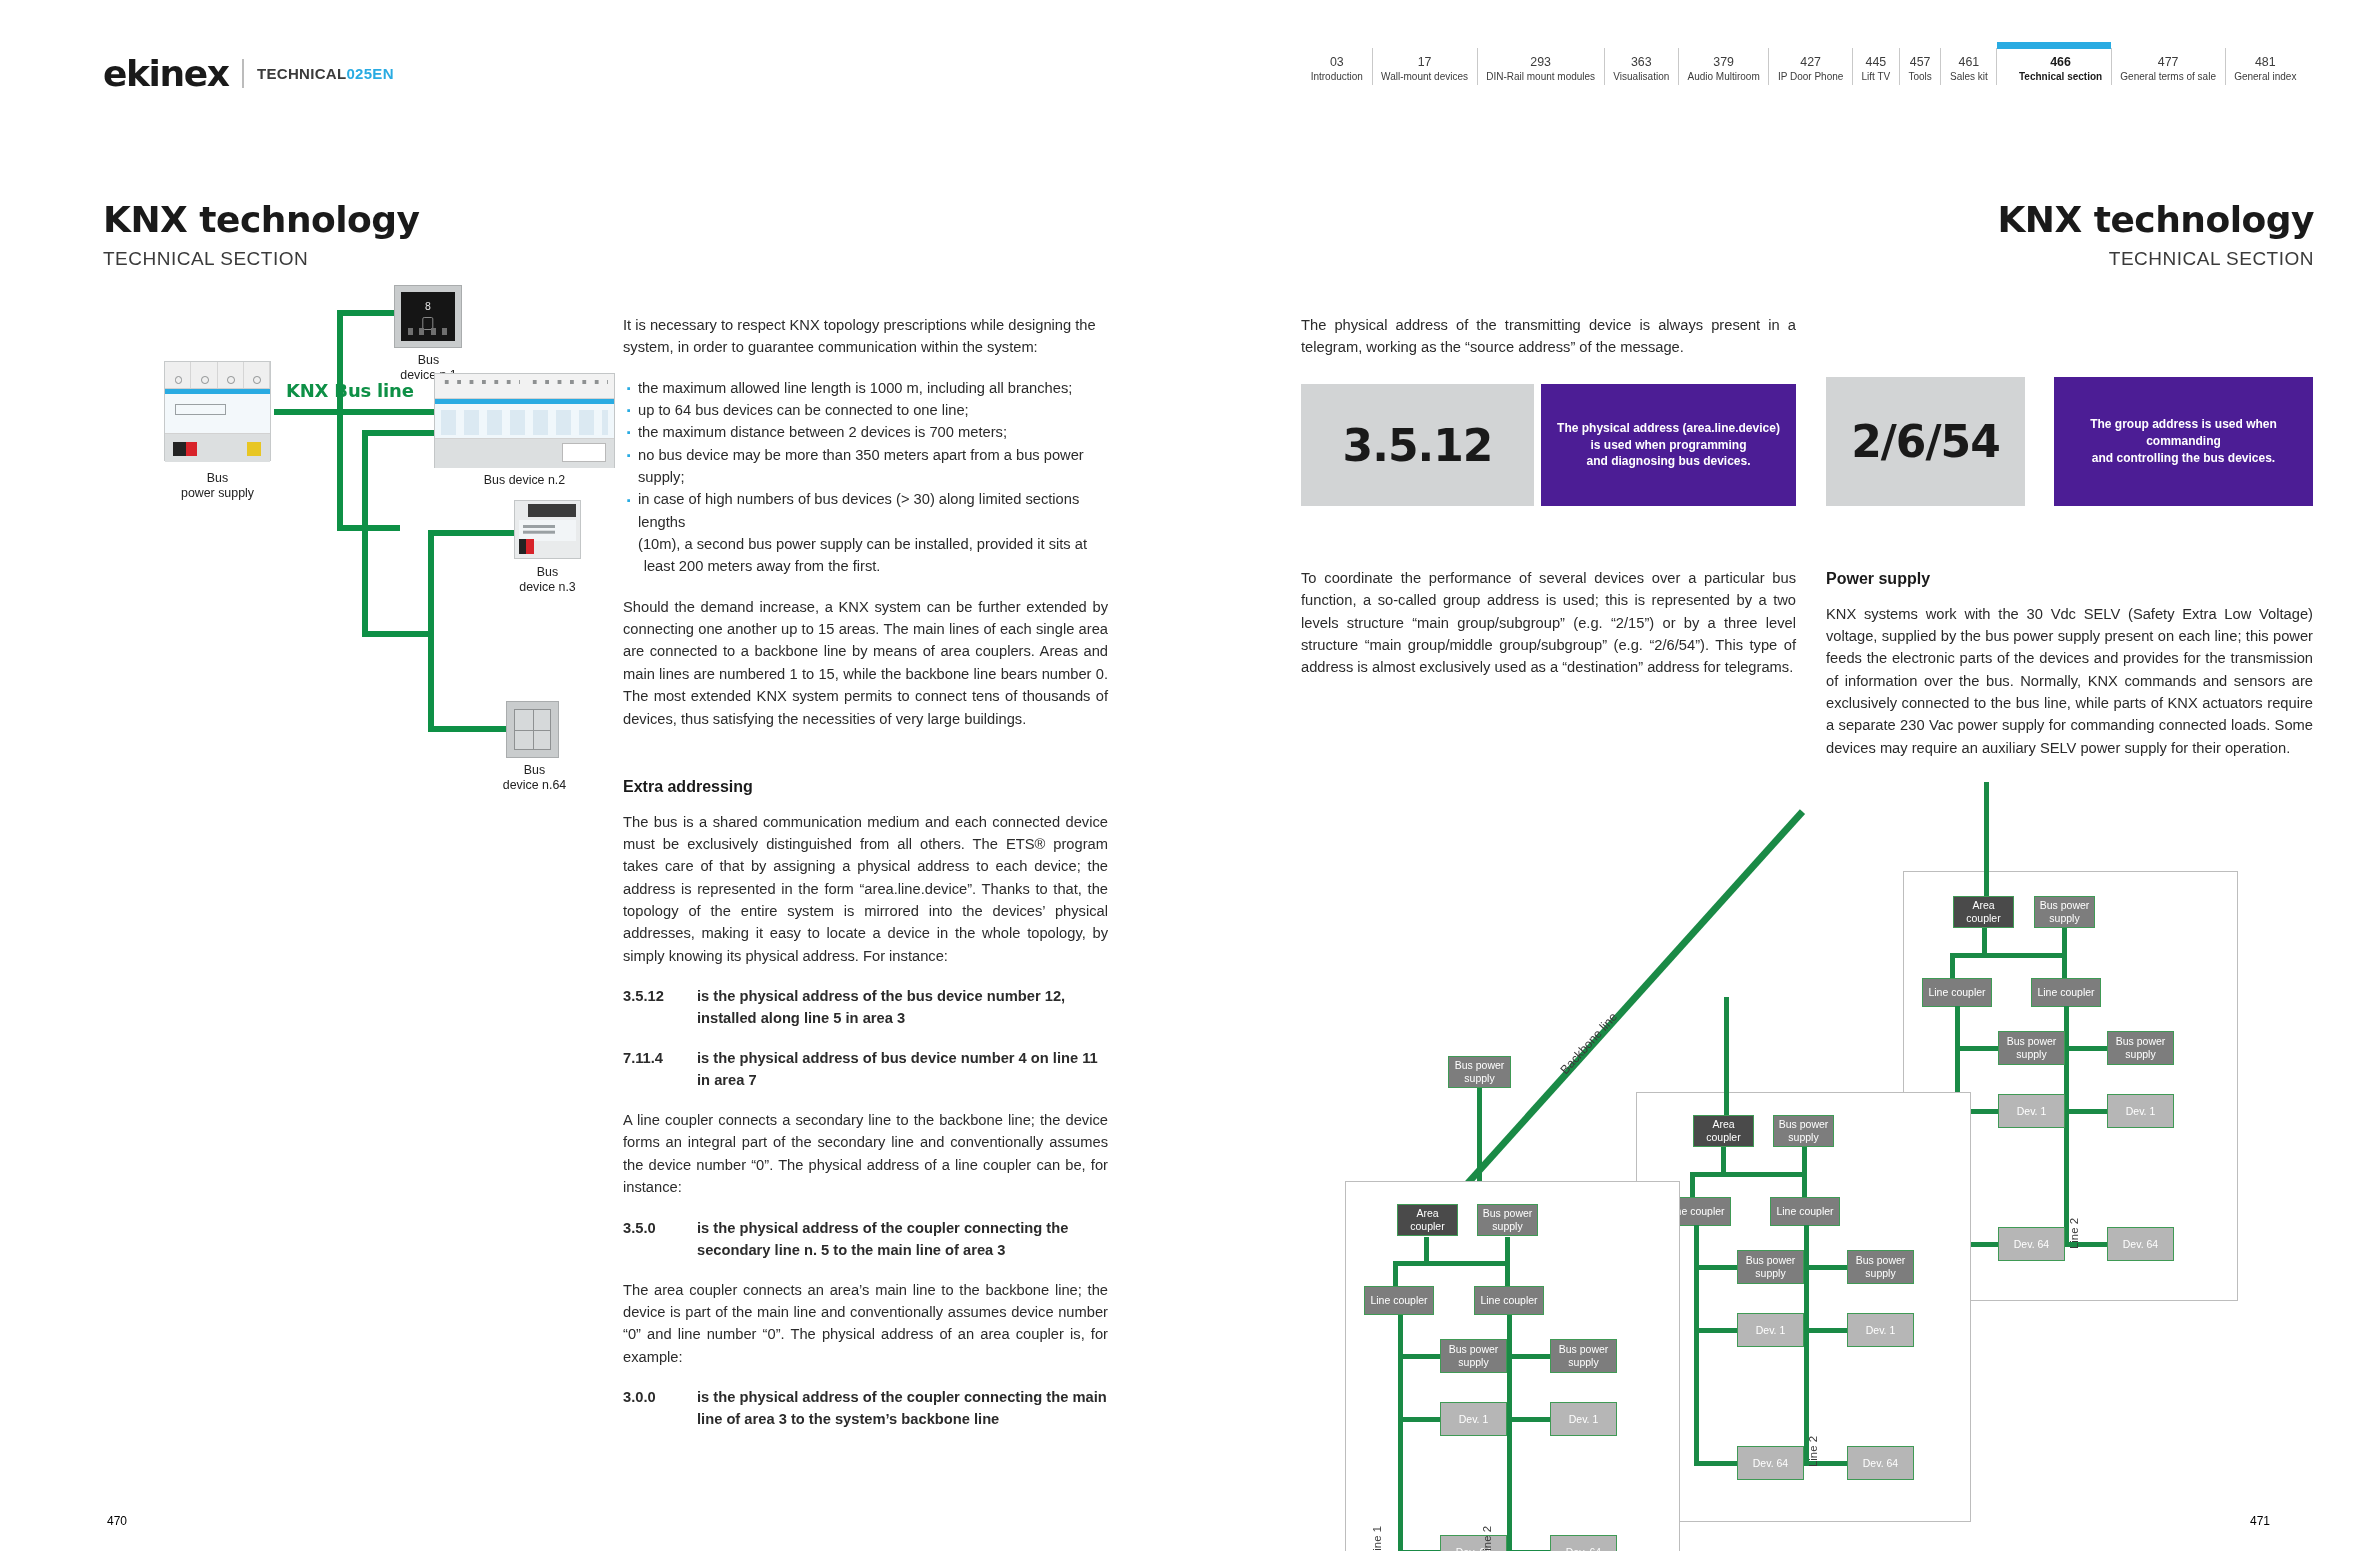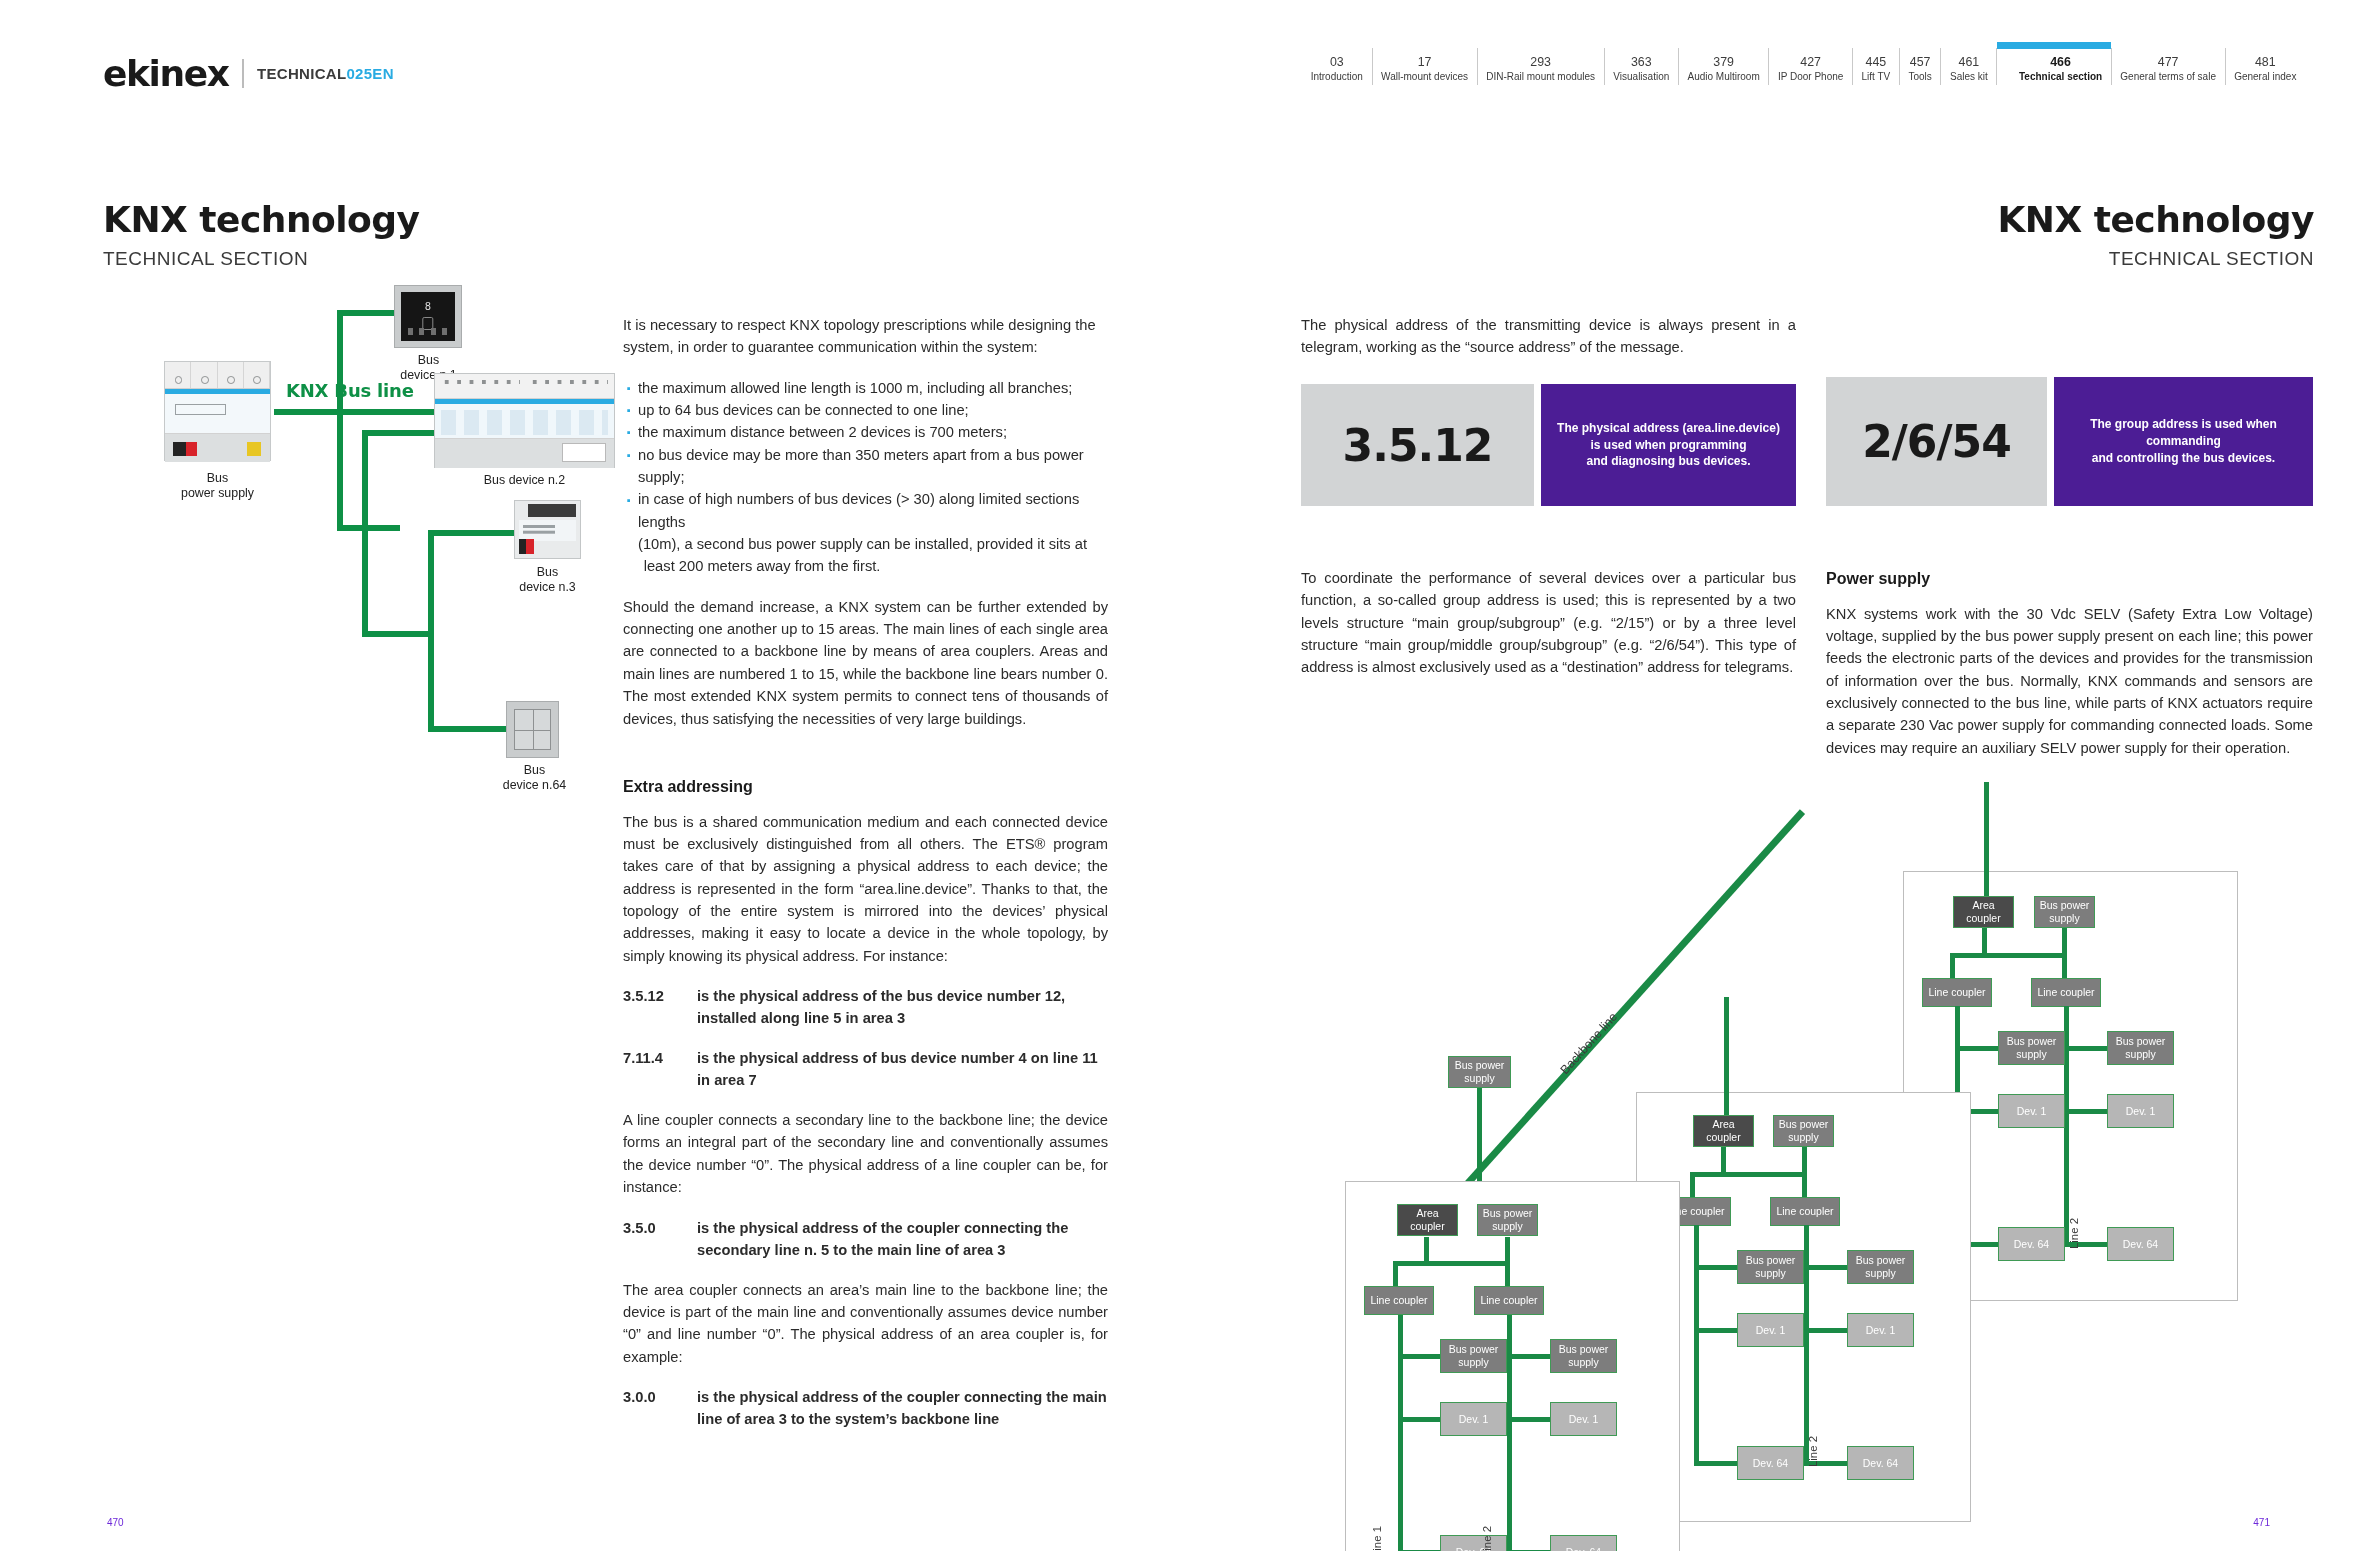--- a/index.html
+++ b/index.html
@@ -143,21 +143,21 @@
   }
   .bb-label {
     position: absolute; font-size: 12.4px; color: #3a3a3a;
     transform-origin: left bottom; white-space: nowrap;
   }
   .line-label {
     position: absolute; font-size: 11.4px; color: #3a3a3a;
     transform: rotate(-90deg); transform-origin: left bottom; white-space: nowrap;
   }
 
-  .pagenum { position: absolute; bottom: 23px; font-size: 10px; color: #6d28d9; }
+  .pagenum { position: absolute; bottom: 23px; font-size: 12px; color: #000000; }
   .pagenum.l { left: 107px; }
   .pagenum.r { right: 107px; }
 </style>
 </head>
 <body>
 
 <div class="page">
 
   <div class="brand">
     <span class="brand-logo">ekinex</span>
@@ -357,21 +357,21 @@
     <span class="big">3.5.12</span>
   </div>
   <div class="cbox dark" style="left:1541px;top:384px;width:255px;height:122px;">
     <span class="note">
       <span>The physical address (area.line.device)</span><br>
       <span>is used when programming</span><br>
       <span>and diagnosing bus devices.</span>
     </span>
   </div>
 
-  <div class="cbox light" style="left:1826px;top:377px;width:221px;height:129px;">
+  <div class="cbox light" style="left:1826px;top:377px;width:199px;height:129px;">
     <span class="big">2/6/54</span>
   </div>
   <div class="cbox dark" style="left:2054px;top:377px;width:259px;height:129px;">
     <span class="note">
       <span>The group address is used when commanding</span><br>
       <span>and controlling the bus devices.</span>
     </span>
   </div>
 
   <div class="col" style="left:1301px;top:567px;width:495px;">

